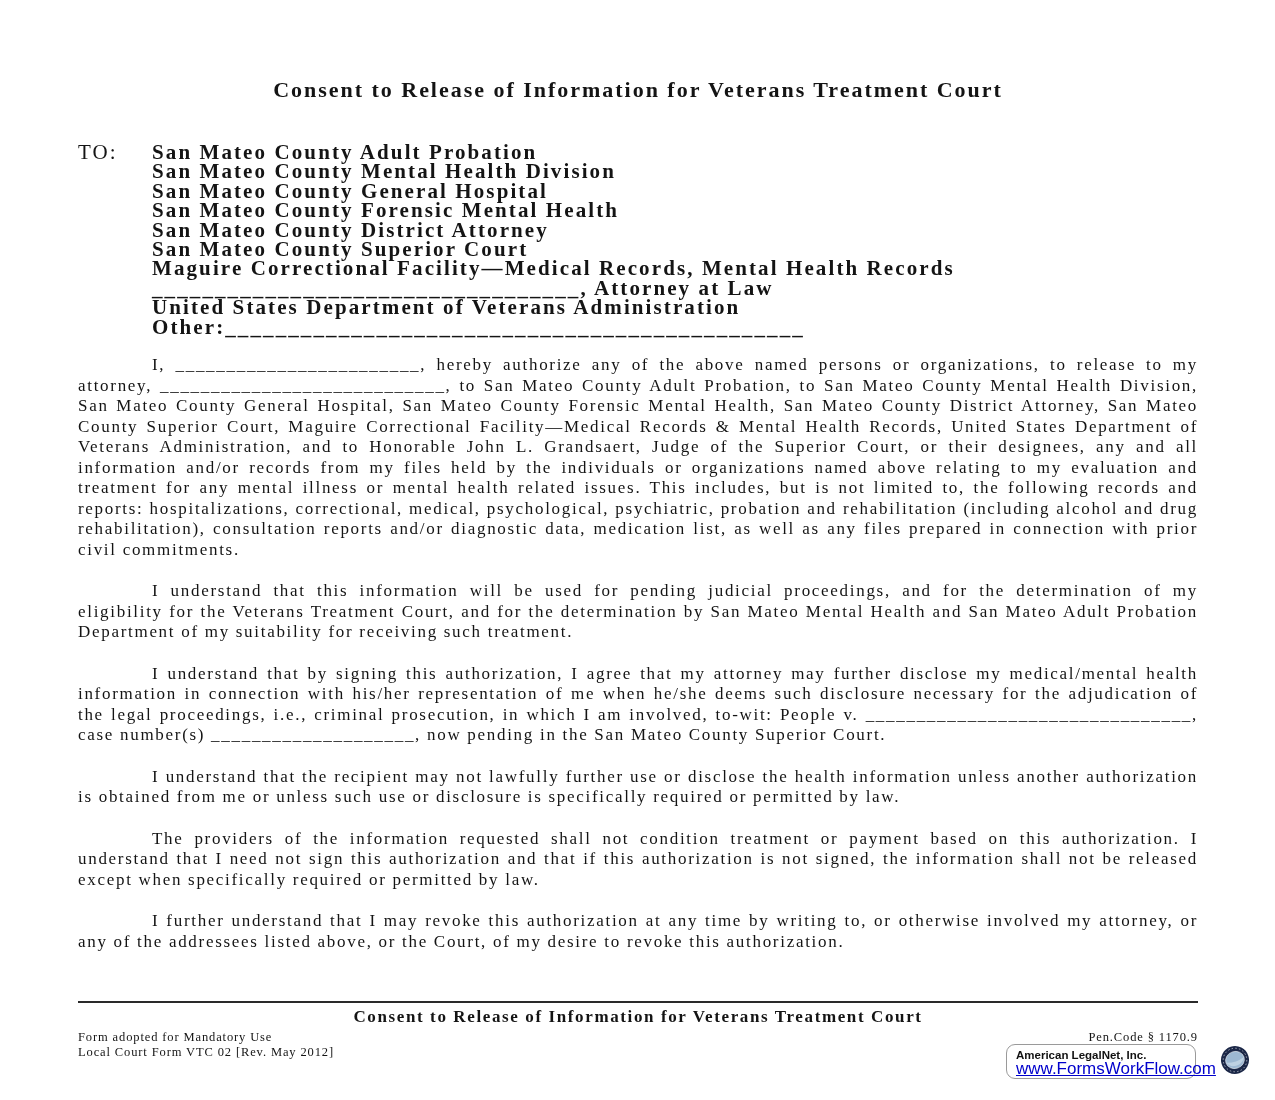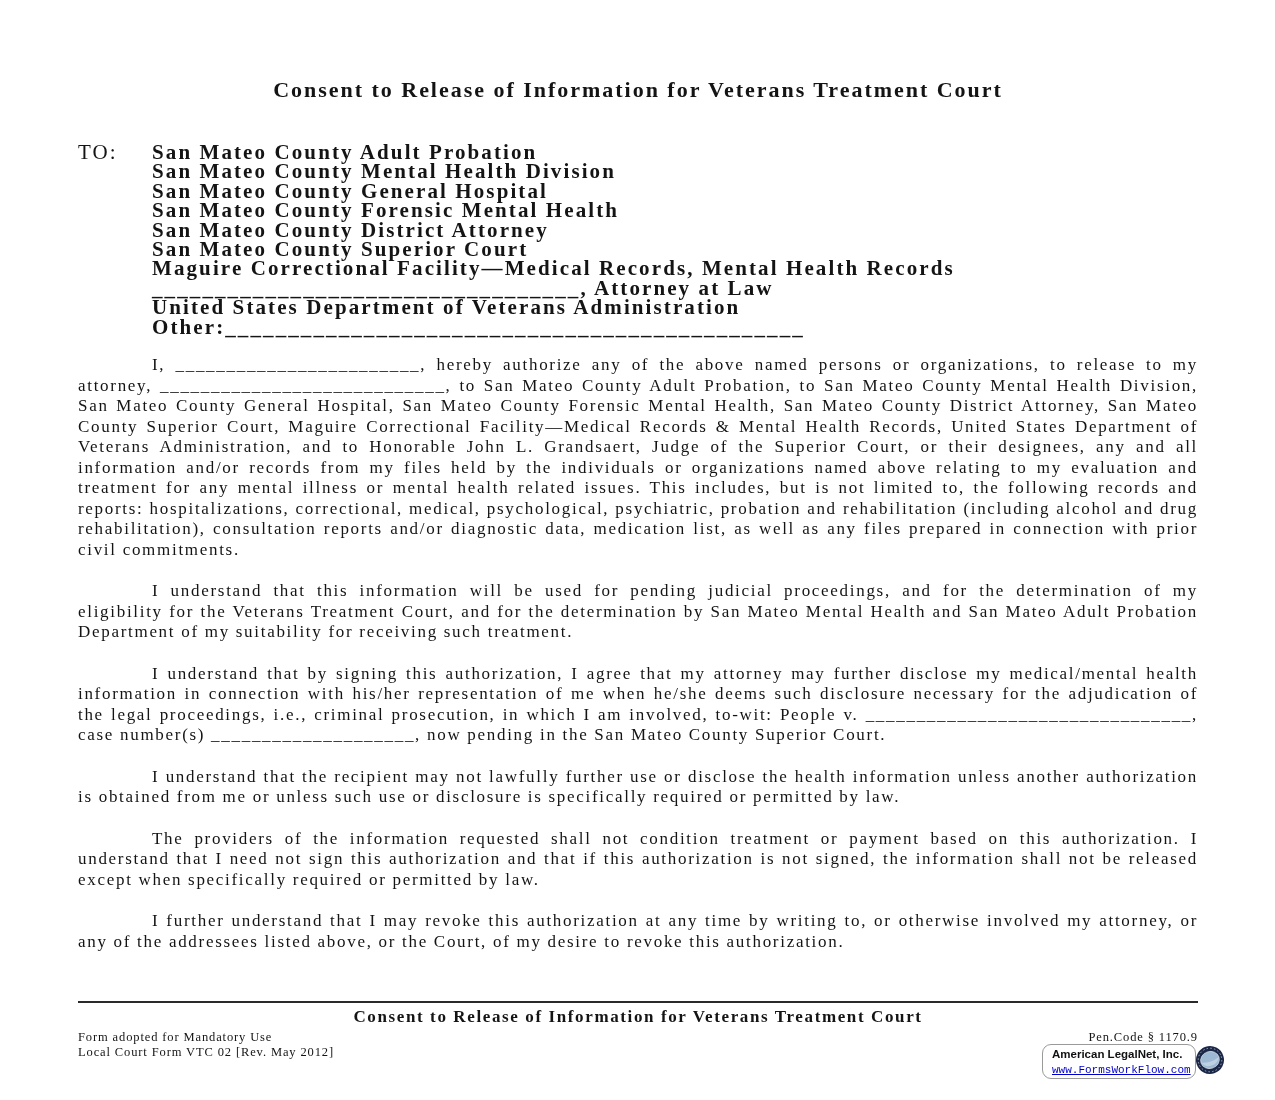--- a/index.html
+++ b/index.html
@@ -67,40 +67,40 @@
     justify-content: space-between;
     align-items: flex-start;
     font-size: 12.5px;
     line-height: 15px;
     letter-spacing: 0.07em;
   }
   .aln-box {
     position: absolute;
     right: 2px;
     top: 43px;
-    width: 154px;
+    width: 190px;
     height: 35px;
     border: 1px solid #9a9a9a;
     border-radius: 9px;
     background: #ffffff;
     display: flex;
     align-items: center;
     justify-content: space-between;
     padding: 2px 3px 2px 9px;
   }
   .aln-text { line-height: 14px; white-space: nowrap; }
   .aln-company {
     font-family: "Liberation Sans", sans-serif;
     font-size: 11.5px;
     font-weight: bold;
     color: #111111;
   }
   .aln-link {
-    font-family: Liberation Mono, monospace;
-    font-size: 11px;
+    font-family: Liberation Sans, sans-serif;
+    font-size: 17px;
     color: #0000cc;
     text-decoration: underline;
     cursor: pointer;
     display: inline-block;
     text-align: right;
   }
   .aln-globe { flex: 0 0 auto; display: block; margin-left: 4px; }
 </style>
 </head>
 <body>

